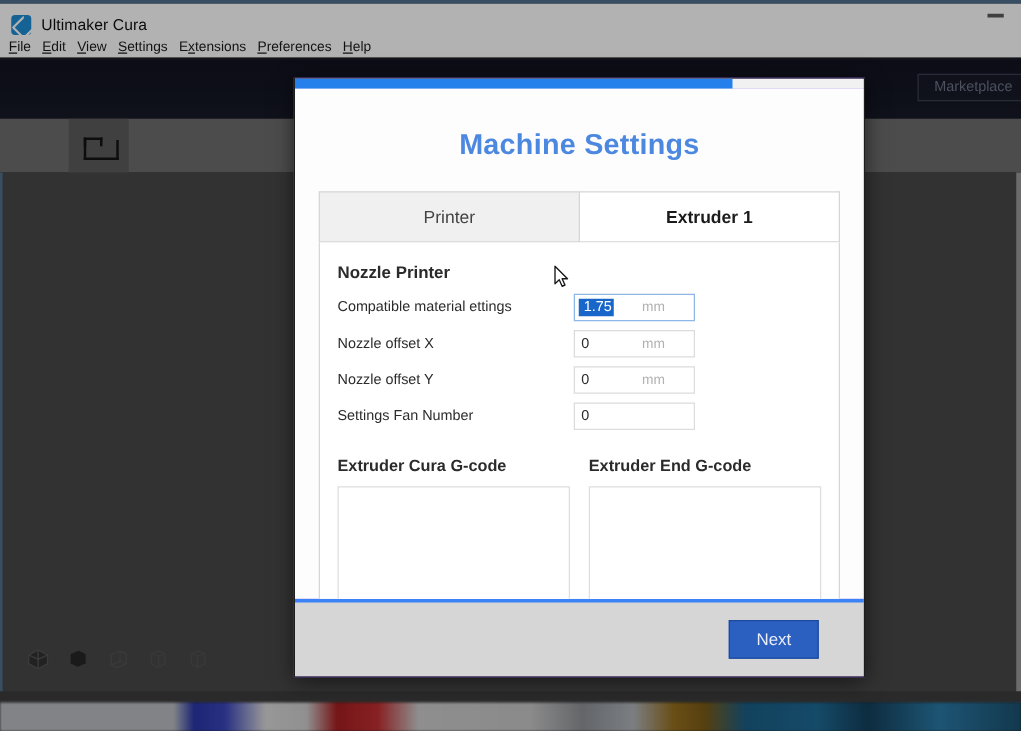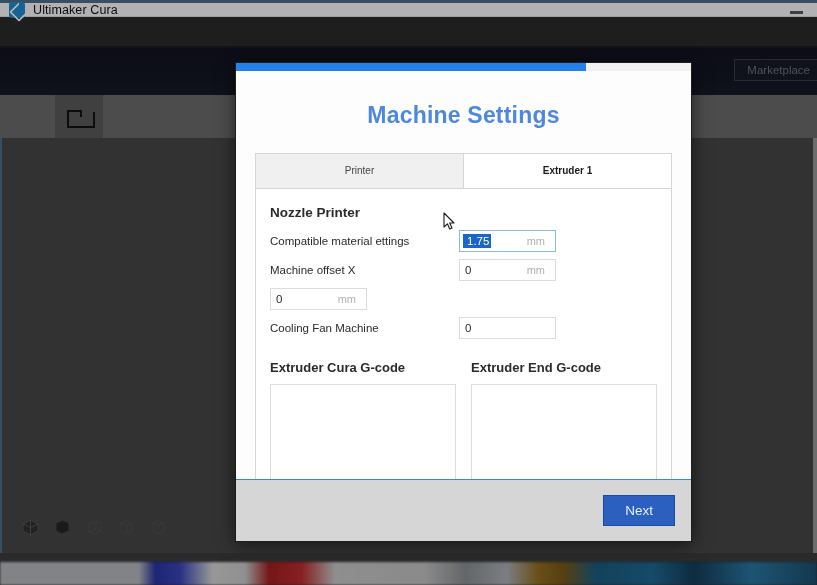--- a/index.html
+++ b/index.html
@@ -7,21 +7,21 @@
     width: 817px; height: 585px;
     overflow: hidden;
     font-family: "Liberation Sans", sans-serif;
     background: #2b2b2b;
   }
   #root { position: relative; width: 817px; height: 585px; overflow: hidden; }
 
   
   .win-topline { position:absolute; left:0; top:0; width:817px; height:3px; background:#51718e; }
   .titlebar {
-    position:absolute; left:0; top:3px; width:817px; height:14px;
+    position:absolute; left:0; top:3px; width:817px; height:34px;
     background:#ffffff; border-bottom:1px solid #e4e4e4;
     display:flex; align-items:center; padding-left:9px;
   }
   .cura-icon {
     width:16px; height:16px; border-radius:3px; background:#1e8fd4;
     position:relative; flex:0 0 auto; margin-right:8px;
   }
   .cura-icon::before {
     content:""; position:absolute; left:3px; top:3px; width:10px; height:10px;
     border:2px solid #ffffff; border-radius:2px; border-right-color:transparent;
@@ -144,56 +144,56 @@
 
   .dlg-body { flex:1 1 auto; background:#fdfdfd; position:relative; overflow:hidden; }
   .dlg-title {
     text-align:center; color:#4d88e0; font-size:23px; font-weight:700;
     letter-spacing:.2px; margin-top:31px;
   }
 
   .tabs { display:flex; margin:24px 19px 0 19px; }
   .tab {
     flex:1 1 0; text-align:center; padding:11px 0 12px 0;
-    font-size:10px; color:#3b3b3b;
+    font-size:14px; color:#3b3b3b;
     border:1px solid #d6d6d6;
   }
   .tab.inactive { background:#f0f0f0; color:#444; }
   .tab.active { background:#ffffff; font-weight:700; color:#1b1b1b; border-left:none; }
 
   .panel {
     margin:0 19px; background:#ffffff; border:1px solid #d6d6d6; border-top:none;
     height:326px; padding:16px 14px 0 14px; position:relative;
   }
   .sec-head { font-size:13.5px; font-weight:700; color:#2b2b2b; margin-bottom:10px; }
 
   .frow { display:flex; align-items:center; height:22px; margin-bottom:7px; }
   .flabel { width:189px; font-size:11.5px; color:#2b2b2b; }
   .fbox {
     flex:0 0 auto; width:97px; height:22px; border:1px solid #dcdcdc; background:#fff;
     display:flex; align-items:center; position:relative;text-align:center;
   }
   .fbox.focused { border:1px solid #8bb8e8; }
   .fval { font-size:11.5px; color:#2b2b2b; padding-left:5px; }
   .fval.selected { background:#1866c9; color:#ffffff; padding:1px 2px 1px 4px; margin-left:3px; }
-  .funit { position:absolute; right:10px; font-size:11px; color:#b1b1b1; }
+  .funit { position:absolute; right:23px; font-size:11px; color:#b1b1b1; }
 
   .gcode-heads { display:flex; margin-top:21px; }
   .gcode-heads > div { flex:1 1 0; font-size:13px; font-weight:700; color:#2b2b2b; }
   .gcode-heads > div:last-child { margin-left:15px; }
   .gcode-areas { display:flex; margin-top:9px; }
   .gcode-areas > div {
     flex:1 1 0; height:145px; border:1px solid #dedede; background:#fff;
   }
   .gcode-areas > div:last-child { margin-left:15px; }
 
   .dlg-footer {
     flex:0 0 auto; height:62px; background:#d6d6d6;
-    display:flex; align-items:center; justify-content:flex-end; padding-right:16px;
-    border-top:1px solid #3b82f6;
+    display:flex; align-items:center; justify-content:flex-end; padding-right:36px;
+    border-top:3px solid #3b82f6;
   }
   .next-btn {
     background:#2b5fc0; color:#e9eef8; font-size:13.5px;
     padding:7px 21px; border:1px solid #1d4a9e;
   }
 
   
   .cursor { position:absolute; left:443px; top:212px; width:13px; height:19px; }
 </style>
 </head>
@@ -202,20 +202,29 @@
 <div id="root">
 
   <div class="win-topline"></div>
 
   <div class="titlebar">
     <div class="cura-icon"></div>
     <div class="win-title">Ultimaker Cura</div>
   </div>
   <div class="win-min"></div>
 
+  <div class="menubar">
+    <span class="mi"><span class="u">F</span>ile</span>
+    <span class="mi"><span class="u">E</span>dit</span>
+    <span class="mi"><span class="u">V</span>iew</span>
+    <span class="mi"><span class="u">S</span>ettings</span>
+    <span class="mi">E<span class="u">x</span>tensions</span>
+    <span class="mi"><span class="u">P</span>references</span>
+    <span class="mi"><span class="u">H</span>elp</span>
+  </div>
 
   <div class="cura-app">
     <div class="cura-shadowline"></div>
 
     <div class="cura-header">
       <div class="market-btn">Marketplace</div>
     </div>
 
     <div class="cura-subbar"></div>
     <div class="printer-tile">
@@ -297,36 +306,37 @@
 
         <div class="frow">
           <div class="flabel">Compatible material ettings</div>
           <div class="fbox focused">
             <span class="fval selected">1.75</span>
             <span class="funit">mm</span>
           </div>
         </div>
 
         <div class="frow">
-          <div class="flabel">Machine offset X</div>
+          <div class="flabel">Nozzle offset X</div>
           <div class="fbox">
             <span class="fval">0</span>
             <span class="funit">mm</span>
           </div>
         </div>
 
         <div class="frow">
+          <div class="flabel">Nozzle offset Y</div>
           <div class="fbox">
             <span class="fval">0</span>
             <span class="funit">mm</span>
           </div>
         </div>
 
         <div class="frow">
-          <div class="flabel">Cooling Fan Machine</div>
+          <div class="flabel">Settings Fan Number</div>
           <div class="fbox">
             <span class="fval">0</span>
             <span class="funit"></span>
           </div>
         </div>
 
         <div class="gcode-heads">
           <div>Extruder Cura G-code</div>
           <div>Extruder End G-code</div>
         </div>

